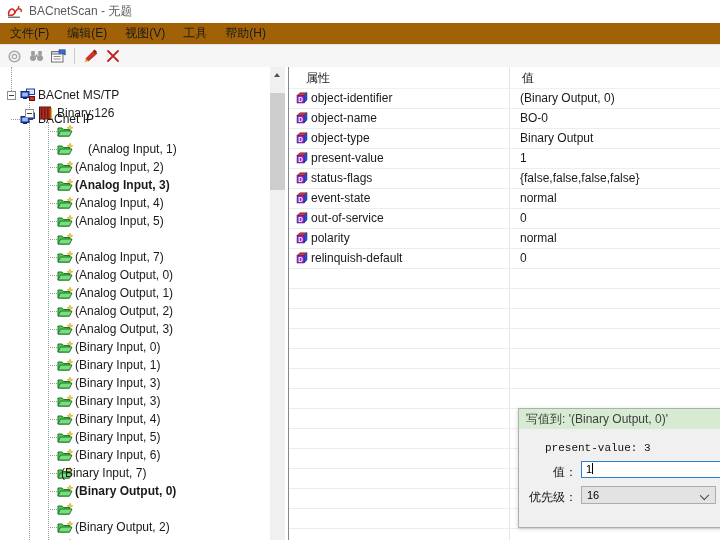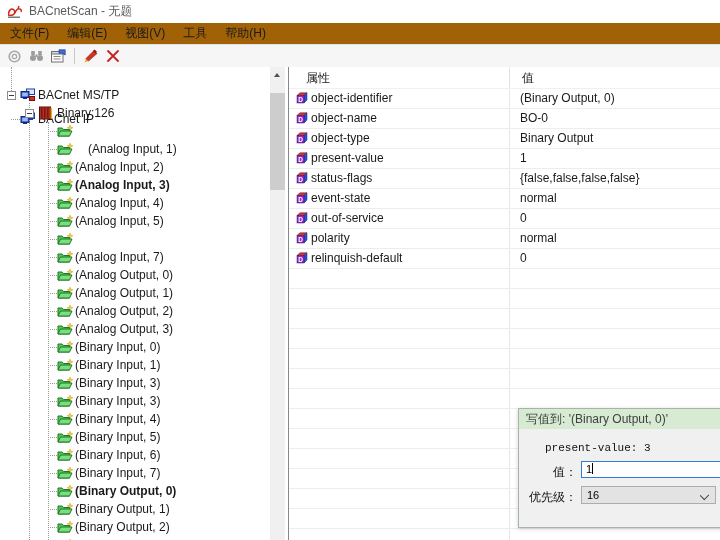--- a/index.html
+++ b/index.html
@@ -350,39 +350,38 @@
             </svg></span>
           <span class="tree-label" style="left: 75px;">(Binary Input, 6)</span>
         </div>
         <div class="tree-row" style="top: 397px;">
           <span class="stub" style="left: 48px; width: 9px; top: 9px;"></span>
           <span class="tree-icon" style="left: 57px; top: 2px;"><svg width="17" height="14" viewBox="0 0 17 14">
               <polygon points="13,1.2 13.8,3.2 15.8,3.8 13.8,4.6 13,6.6 12.2,4.6 10.2,3.8 12.2,3.2" fill="#ffd633" stroke="#b98a00" stroke-width="0.5"></polygon>
               <path d="M1,4 L1,12 L12.5,12 L12.5,5.5 L6.5,5.5 L5.2,4 Z" fill="#52c556" stroke="#1f7a27"></path>
               <path d="M1,12 L3.5,7 L15,7 L12.5,12 Z" fill="#7bdd7f" stroke="#1f7a27"></path>
             </svg></span>
-          <span class="tree-label" style="left: 75px;">(Binary Input, 7)</span>
+          <span class="tree-label" style="left: 61px;">(Binary Input, 7)</span>
         </div>
         <div class="tree-row" style="top: 415px;">
           <span class="stub" style="left: 48px; width: 9px; top: 9px;"></span>
           <span class="tree-icon" style="left: 57px; top: 2px;"><svg width="17" height="14" viewBox="0 0 17 14">
               <polygon points="13,1.2 13.8,3.2 15.8,3.8 13.8,4.6 13,6.6 12.2,4.6 10.2,3.8 12.2,3.2" fill="#ffd633" stroke="#b98a00" stroke-width="0.5"></polygon>
               <path d="M1,4 L1,12 L12.5,12 L12.5,5.5 L6.5,5.5 L5.2,4 Z" fill="#52c556" stroke="#1f7a27"></path>
               <path d="M1,12 L3.5,7 L15,7 L12.5,12 Z" fill="#7bdd7f" stroke="#1f7a27"></path>
             </svg></span>
           <span class="tree-label bold" style="left: 75px;">(Binary Output, 0)</span>
         </div>
         <div class="tree-row" style="top: 433px;">
           <span class="stub" style="left: 48px; width: 9px; top: 9px;"></span>
           <span class="tree-icon" style="left: 57px; top: 2px;"><svg width="17" height="14" viewBox="0 0 17 14">
               <polygon points="13,1.2 13.8,3.2 15.8,3.8 13.8,4.6 13,6.6 12.2,4.6 10.2,3.8 12.2,3.2" fill="#ffd633" stroke="#b98a00" stroke-width="0.5"></polygon>
               <path d="M1,4 L1,12 L12.5,12 L12.5,5.5 L6.5,5.5 L5.2,4 Z" fill="#52c556" stroke="#1f7a27"></path>
               <path d="M1,12 L3.5,7 L15,7 L12.5,12 Z" fill="#7bdd7f" stroke="#1f7a27"></path>
             </svg></span>
-          <span class="tree-label" style="left: 75px;">(Binary Output, 1)</span>
         </div>
         <div class="tree-row" style="top: 451px;">
           <span class="stub" style="left: 48px; width: 9px; top: 9px;"></span>
           <span class="tree-icon" style="left: 57px; top: 2px;"><svg width="17" height="14" viewBox="0 0 17 14">
               <polygon points="13,1.2 13.8,3.2 15.8,3.8 13.8,4.6 13,6.6 12.2,4.6 10.2,3.8 12.2,3.2" fill="#ffd633" stroke="#b98a00" stroke-width="0.5"></polygon>
               <path d="M1,4 L1,12 L12.5,12 L12.5,5.5 L6.5,5.5 L5.2,4 Z" fill="#52c556" stroke="#1f7a27"></path>
               <path d="M1,12 L3.5,7 L15,7 L12.5,12 Z" fill="#7bdd7f" stroke="#1f7a27"></path>
             </svg></span>
           <span class="tree-label" style="left: 75px;">(Binary Output, 2)</span>
         </div>

